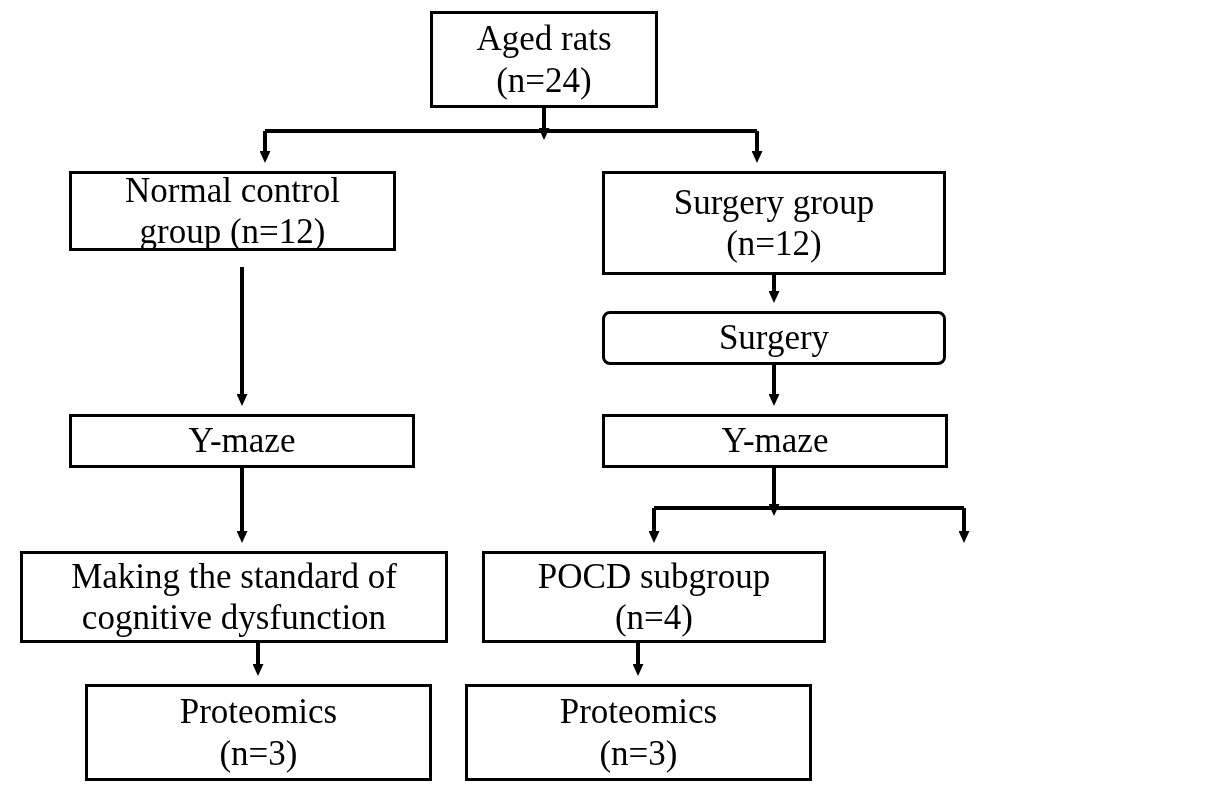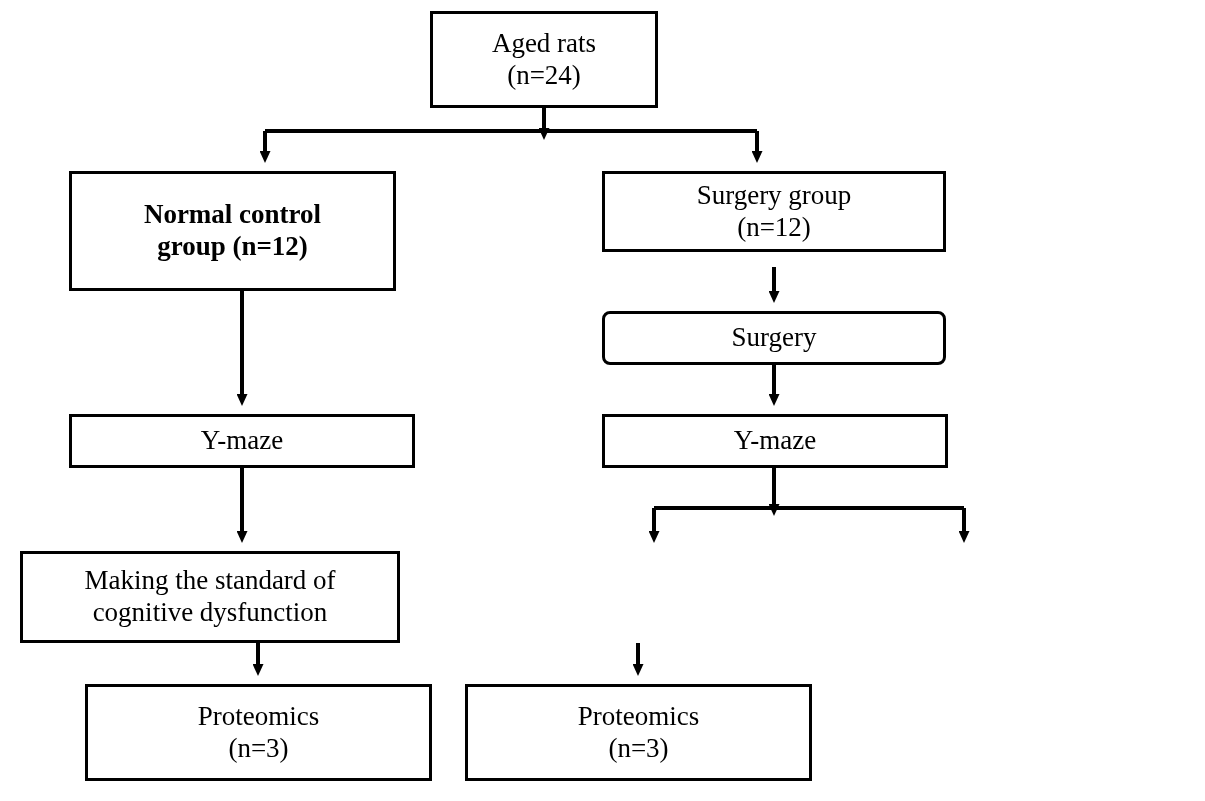--- a/index.html
+++ b/index.html
@@ -21,21 +21,21 @@
   .node {
     position: absolute;
     box-sizing: border-box;
     border: 3px solid #000000;
     background: #ffffff;
     display: flex;
     align-items: center;
     justify-content: center;
     text-align: center;
     line-height: 1.18;
-    font-size: 27px;
+    font-size: 35px;
     color: #000000;
     white-space: pre-line;
     padding: 0 6px;
   }
   #edges {
     position: absolute;
     left: 0;
     top: 0;
     width: 1205px;
     height: 801px;
@@ -76,27 +76,29 @@
       <path d="M964,508 L964,532" marker-end="url(#ah)"></path>
 
       <path d="M258,643 L258,665" marker-end="url(#ah)"></path>
 
       <path d="M638,643 L638,665" marker-end="url(#ah)"></path>
     </g>
   </svg>
 
   <div class="node" style="left: 430px; top: 11px; width: 228px; height: 97px;">Aged rats
 (n=24)</div>
-  <div class="node" style="left: 69px; top: 171px; width: 327px; height: 120px; font-weight: bold;">Normal control
+  <div class="node" style="left: 69px; top: 171px; width: 327px; height: 80px;">Normal control
 group (n=12)</div>
-  <div class="node" style="left: 602px; top: 171px; width: 344px; height: 81px;">Surgery group
+  <div class="node" style="left: 602px; top: 171px; width: 344px; height: 104px;">Surgery group
 (n=12)</div>
   <div class="node" style="left: 602px; top: 311px; width: 344px; height: 54px; border-radius: 8px;">Surgery</div>
   <div class="node" style="left: 69px; top: 414px; width: 346px; height: 54px;">Y-maze</div>
   <div class="node" style="left: 602px; top: 414px; width: 346px; height: 54px;">Y-maze</div>
-  <div class="node" style="left: 20px; top: 551px; width: 380px; height: 92px;">Making the standard of
+  <div class="node" style="left: 20px; top: 551px; width: 428px; height: 92px;">Making the standard of
 cognitive dysfunction</div>
+  <div class="node" style="left: 482px; top: 551px; width: 344px; height: 92px;">POCD subgroup
+(n=4)</div>
   <div class="node" style="left: 85px; top: 684px; width: 347px; height: 97px;">Proteomics
 (n=3)</div>
   <div class="node" style="left: 465px; top: 684px; width: 347px; height: 97px;">Proteomics
 (n=3)</div>
 
 </div>
 
 </body></html>

